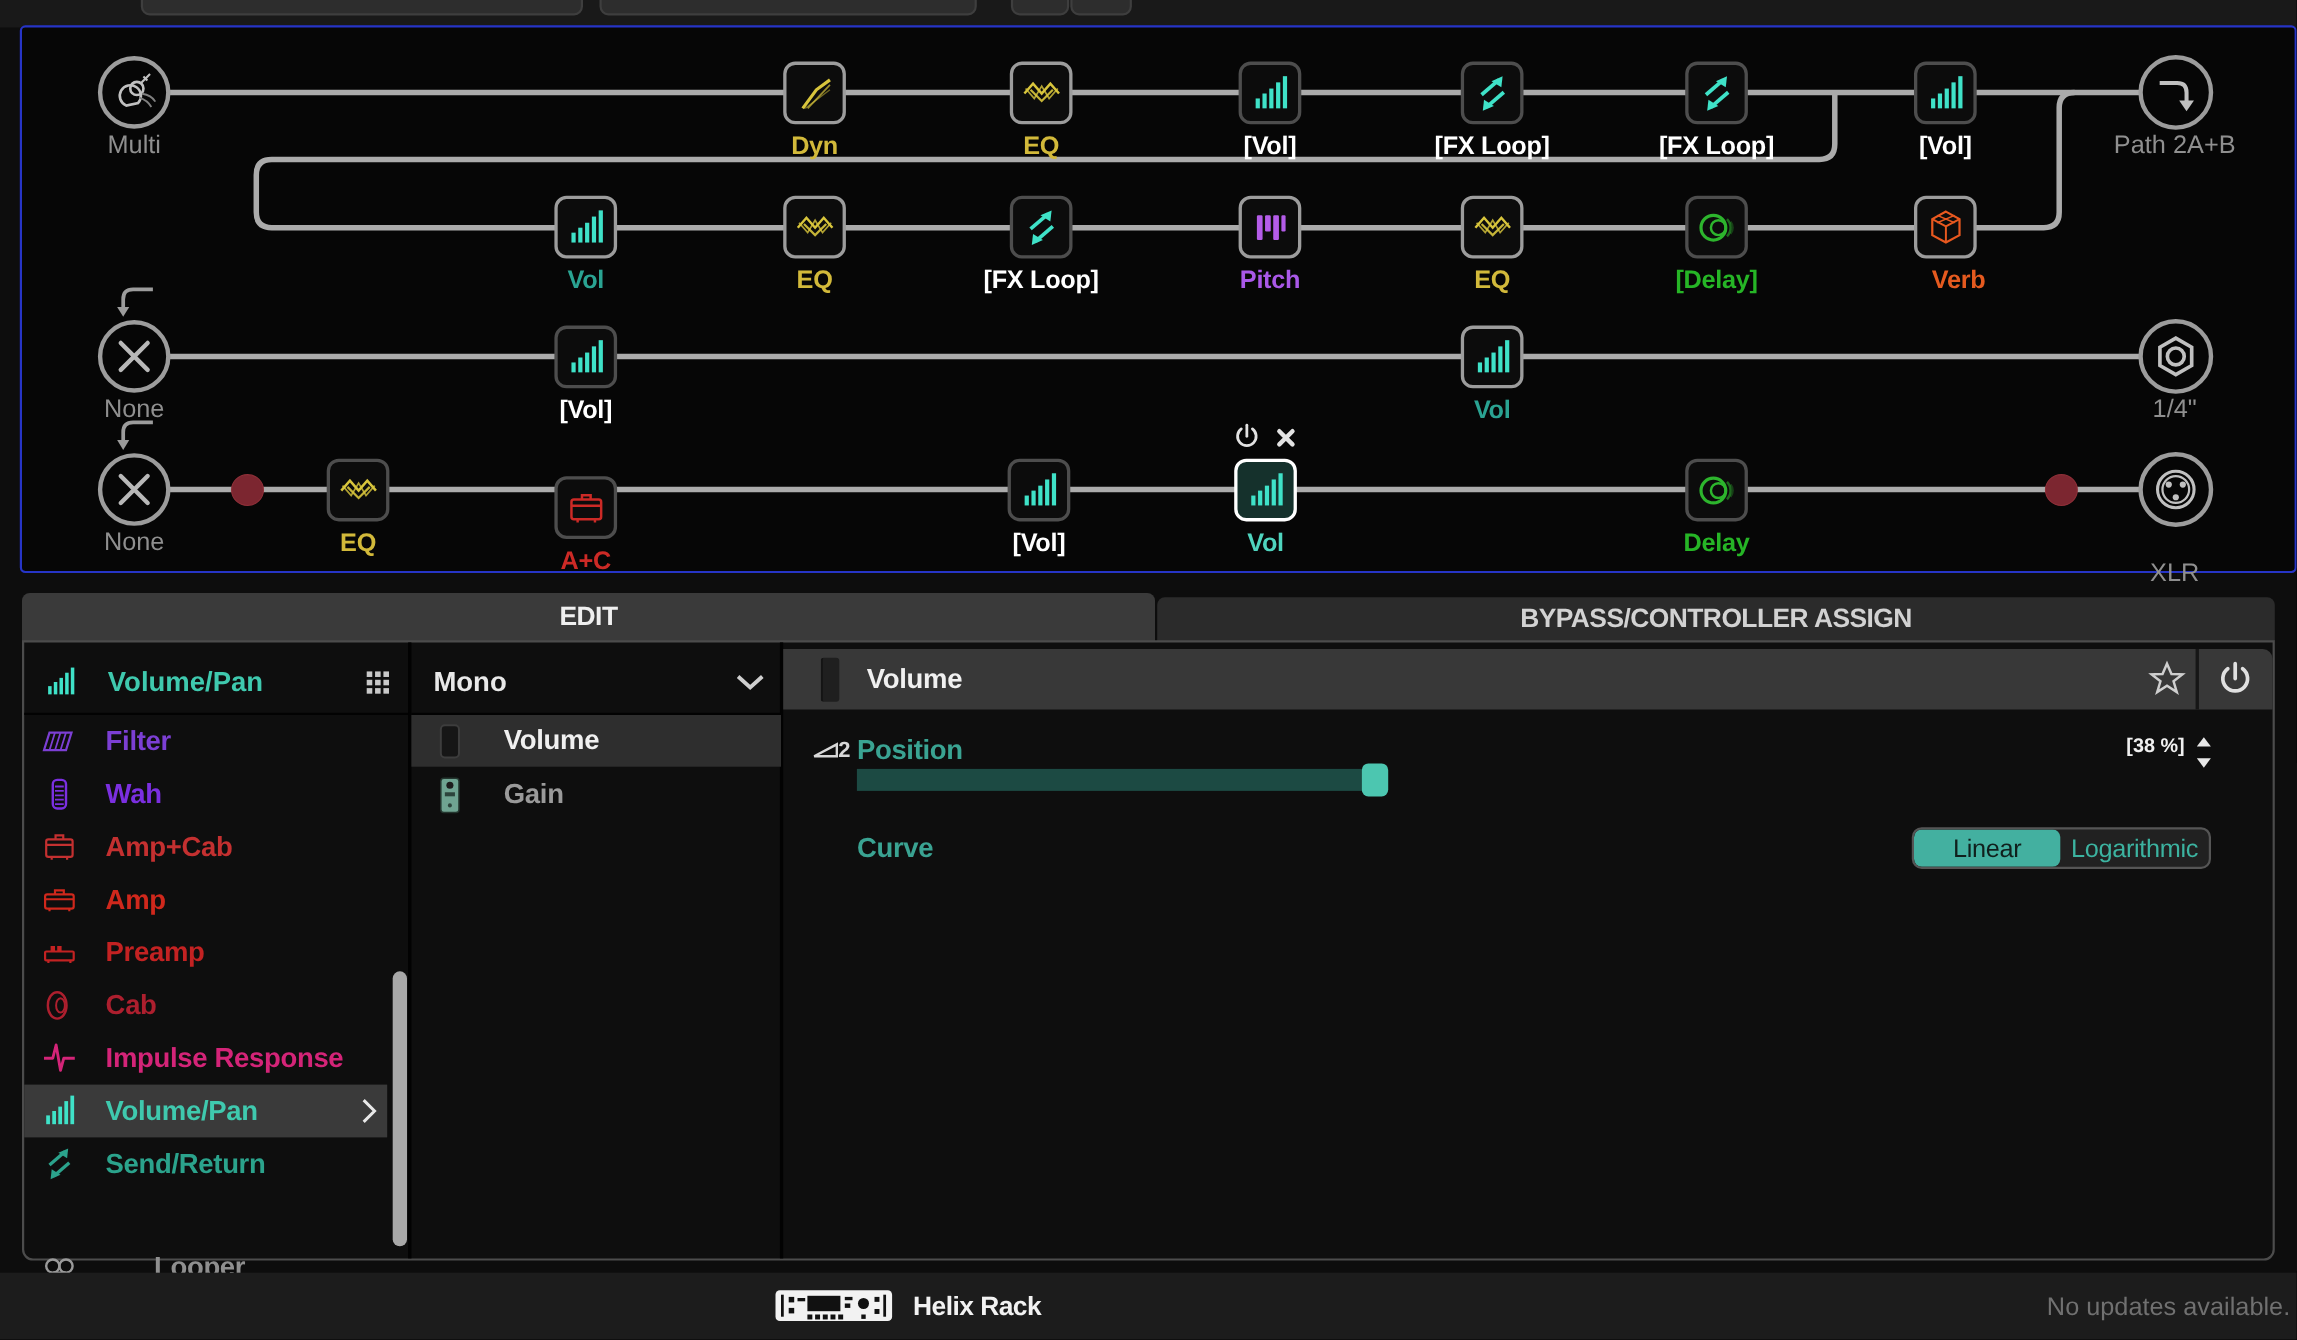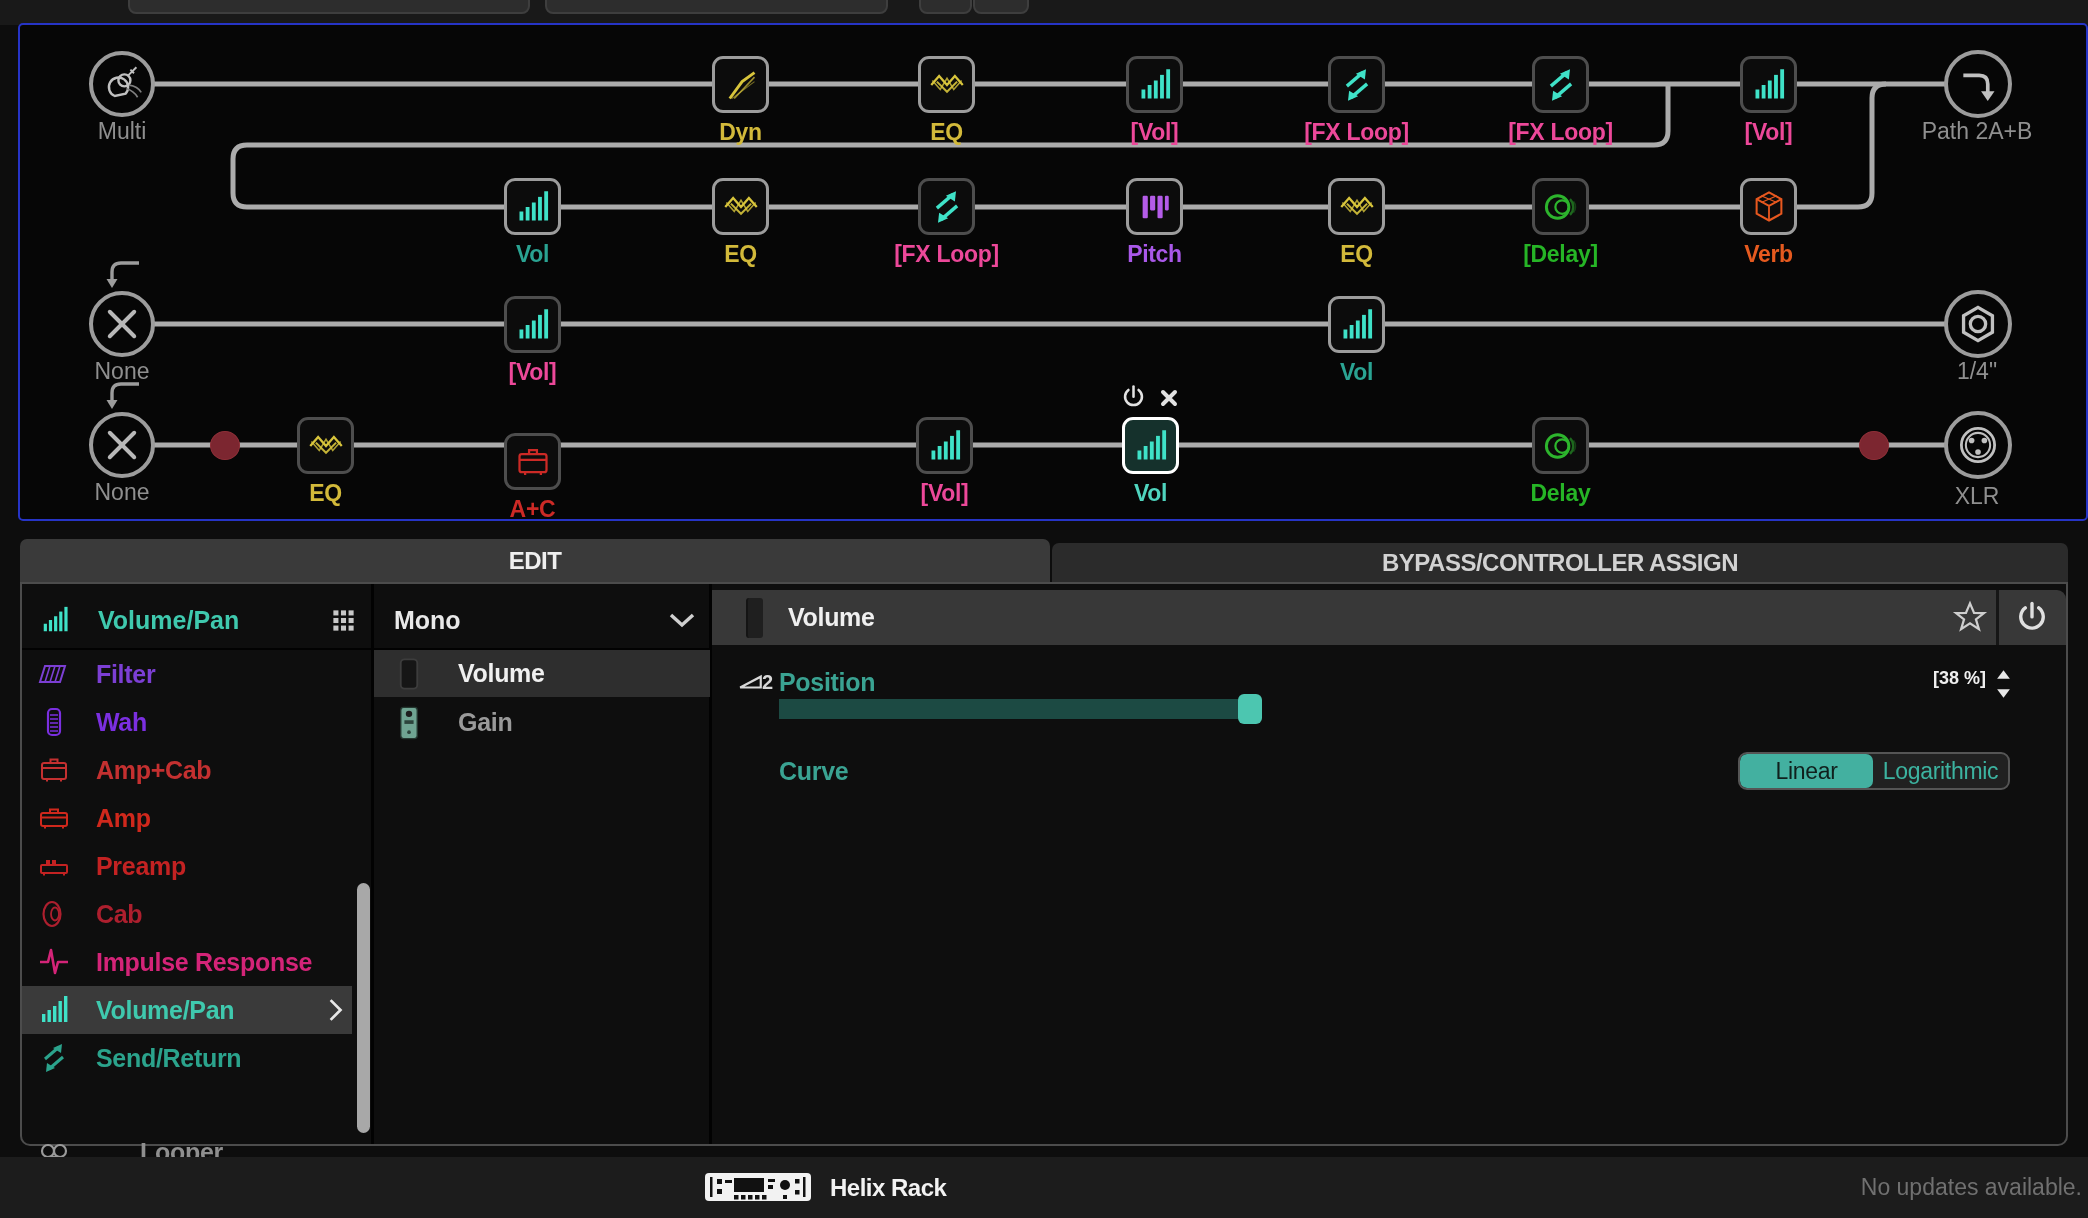--- a/index.html
+++ b/index.html
@@ -27,22 +27,22 @@
   .io{position:absolute;width:58px;height:58px;box-sizing:content-box;border:4px solid #9c9c9c;
       border-radius:50%;background:#060606;display:flex;align-items:center;justify-content:center;}
   .iolabel{position:absolute;text-align:center;font-size:23px;color:#8f8f8f;white-space:nowrap;}
 
   .reddot{position:absolute;width:28px;height:27px;border-radius:50%;background:#7c2630;border:1px solid #8e2f38;}
 
   
   .teal{color:#3fe2c8;} .yellow{color:#d8c53c;} .purple{color:#b45ce8;} .green{color:#2db52d;}
   .orange{color:#e8581f;} .redc{color:#cc2a26;} .grayc{color:#9a9a9a;} .pinkc{color:#d42478;}
   .violet{color:#7c3fd4;} .violet2{color:#7b2fe0;}
-  .c-yellow{color:#d2b93a;} .c-teal{color:#2aa392;} .c-tealdim{color:#ec4899;} .c-selteal{color:#4fd4be;}
-  .c-purple{color:#a958e8;} .c-green{color:#26b526;} .c-orange{color:#e55a1f;} .c-red{color:#cc2a26;}
+  .c-yellow{color:#d2b93a;} .c-teal{color:#2aa392;} .c-tealdim{color:#ffffff;} .c-selteal{color:#4fd4be;}
+  .c-purple{color:#a958e8;} .c-green{color:#26b526;} .c-orange{color:#e55a1f;margin-left:12px;} .c-red{color:#cc2a26;}
 
   
   .tab{position:absolute;display:flex;align-items:center;justify-content:center;
        font-weight:bold;letter-spacing:-0.5px;font-size:24px;border-radius:7px 7px 0 0;}
   #tab-edit{left:20px;top:539px;width:1030px;height:44px;background:#3a3a3a;color:#efefef;}
   #tab-bypass{left:1052px;top:543px;width:1016px;height:40px;background:#2b2b2b;color:#d2d2d2;}
 
   
   #editpanel{left:20px;top:582px;width:2048px;height:564px;box-sizing:border-box;
              background:#0e0e0e;border:2px solid #4c4c4c;border-radius:0 0 10px 10px;}
@@ -403,21 +403,21 @@
     <svg width="40" height="40">
         <use href="#i-nonex"></use>
       </svg>
   </div>
   <div class="iolabel" style="left:42px;top:479px;width:160px;">None</div>
   <div class="io" style="left:1944px;top:411px;width:60px;height:60px;">
     <svg width="46" height="46">
         <use href="#i-xlr"></use>
       </svg>
   </div>
-  <div class="iolabel" style="left:1897px;top:483px;width:160px;">XLR</div>
+  <div class="iolabel" style="left:1897px;top:507px;width:160px;">XLR</div>
 
   <div class="reddot" style="left:210px;top:431px;"></div>
   <div class="reddot" style="left:1859px;top:431px;"></div>
 
   <div class="block dim" style="left:297px;top:417px;">
     <svg class="bicon yellow">
         <use href="#i-eq"></use>
       </svg>
     <div class="blabel c-yellow">EQ</div>
   </div>

